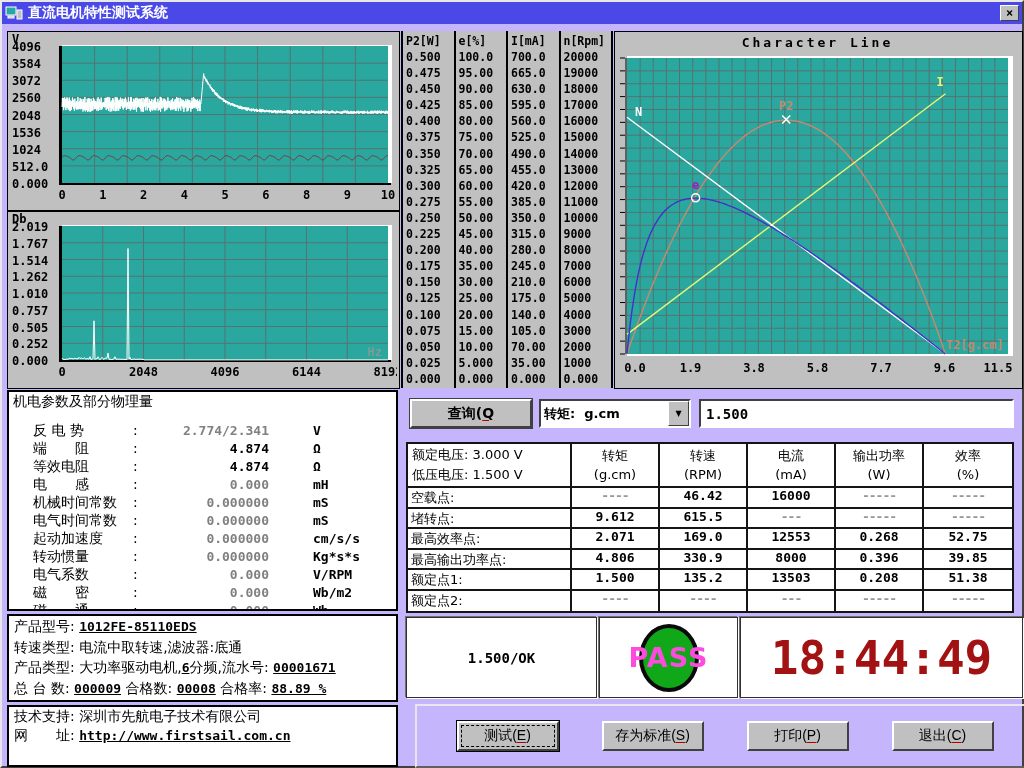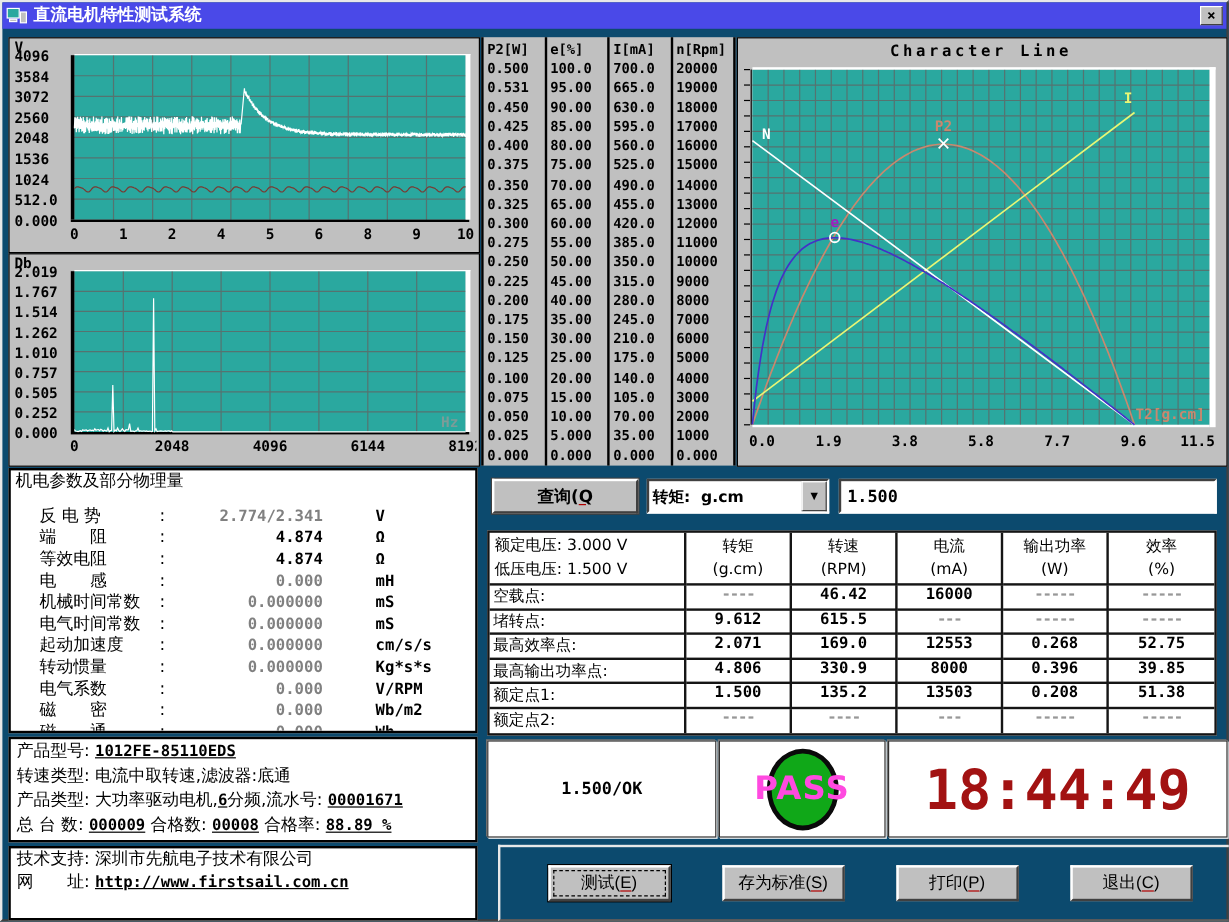--- a/index.html
+++ b/index.html
@@ -1,17 +1,17 @@
 <!DOCTYPE html>
 <html><head>
 <meta charset="utf-8">
 <style>
   html,body{margin:0;padding:0;background:#808080;}
   body{width:1024px;height:768px;overflow:hidden;font-family:"DejaVu Sans",sans-serif;}
-  #win{position:relative;width:1024px;height:768px;background:#0c4a6e;box-sizing:border-box;
+  #win{position:relative;width:1024px;height:768px;background:#c4b5fd;box-sizing:border-box;
        border:2px solid;border-color:#e8e8e8 #404040 #404040 #e8e8e8;}
   
   .titlebar{position:absolute;left:0;top:0;width:1020px;height:22px;background:#4a49e8;
             display:flex;align-items:center;padding:0 3px;box-sizing:border-box;}
   .t-text{color:#fff;font-weight:bold;font-size:14px;margin-left:5px;white-space:nowrap;}
   .t-close{position:absolute;right:3px;top:3px;width:19px;height:16px;background:#c0c0c0;
            border:1px solid;border-color:#fff #404040 #404040 #fff;display:flex;align-items:center;
            justify-content:center;font:bold 12px "DejaVu Sans Mono",monospace;padding:0;cursor:default;}
   
   .panel{position:absolute;background:#c0c0c0;border:1px solid #000;}
@@ -192,21 +192,21 @@
         <text x="298.5" y="164" text-anchor="middle">6144</text>
         <text x="380" y="164" text-anchor="middle">8192</text>
         <text x="374" y="144" text-anchor="end" fill="#7c9c98" style="fill:#7c9c98">Hz</text>
         <polyline points="54,146.1 55,147.2 56,147.4 57,147.6 58,147.3 59,146.9 60,147.6 61,146.1 62,146.7 63,146.5 64,146.3 65,147.1 66,146.5 67,146.2 68,146.8 69,146.5 70,147.0 71,145.3 72,146.5 73,146.1 74,146.0 75,146.9 76,145.7 77,146.4 78,147.3 79,146.4 80,146.8 81,147.1 82,144.7 83,147.7 84,146.9 85,146.8 86,108.8 87,147.6 88,146.3 89,147.0 90,144.7 91,146.8 92,147.6 93,146.7 94,145.3 95,146.8 96,147.5 97,146.1 98,146.3 99,146.1 100,141.0 101,147.4 102,147.2 103,147.3 104,147.7 105,147.1 106,147.0 107,144.7 108,147.4 109,147.0 110,147.2 111,147.3 112,147.0 113,147.5 114,147.1 115,147.4 116,147.4 117,147.2 118,147.7 119,147.5 120,36.5 121,147.1 122,145.3 123,147.7 124,147.4 125,147.2 126,147.0 127,147.2 128,147.5 129,147.2 130,147.1 131,147.5 132,147.0 133,147.1 134,147.6 135,147.0 136,147.9 137,147.9 138,147.9 139,147.9 140,147.9 141,147.9 142,147.9 143,147.9 144,147.9 145,147.9 146,147.9 147,147.9 148,147.9 149,147.9 150,147.9 151,147.9 152,147.9 153,147.9 154,147.9 155,147.9 156,147.9 157,147.9 158,147.9 159,147.9 160,147.9 161,147.9 162,147.9 163,147.9 164,147.9 165,147.9 166,147.9 167,147.9 168,147.9 169,147.9 170,147.9 171,147.9 172,147.9 173,147.9 174,147.9 175,147.9 176,147.9 177,147.9 178,147.9 179,147.9 180,147.9 181,147.9 182,147.9 183,147.9 184,147.9 185,147.9 186,147.9 187,147.9 188,147.9 189,147.9 190,147.9 191,147.9 192,147.9 193,147.9 194,147.9 195,147.9 196,147.9 197,147.9 198,147.9 199,147.9 200,147.9 201,147.9 202,147.9 203,147.9 204,147.9 205,147.9 206,147.9 207,147.9 208,147.9 209,147.9 210,147.9 211,147.9 212,147.9 213,147.9 214,147.9 215,147.9 216,147.9 217,147.9 218,147.9 219,147.9 220,147.9 221,147.9 222,147.9 223,147.9 224,147.9 225,147.9 226,147.9 227,147.9 228,147.9 229,147.9 230,147.9 231,147.9 232,147.9 233,147.9 234,147.9 235,147.9 236,147.9 237,147.9 238,147.9 239,147.9 240,147.9 241,147.9 242,147.9 243,147.9 244,147.9 245,147.9 246,147.9 247,147.9 248,147.9 249,147.9 250,147.9 251,147.9 252,147.9 253,147.9 254,147.9 255,147.9 256,147.9 257,147.9 258,147.9 259,147.9 260,147.9 261,147.9 262,147.9 263,147.9 264,147.9 265,147.9 266,147.9 267,147.9 268,147.9 269,147.9 270,147.9 271,147.9 272,147.9 273,147.9 274,147.9 275,147.9 276,147.9 277,147.9 278,147.9 279,147.9 280,147.9 281,147.9 282,147.9 283,147.9 284,147.9 285,147.9 286,147.9 287,147.9 288,147.9 289,147.9 290,147.9 291,147.9 292,147.9 293,147.9 294,147.9 295,147.9 296,147.9 297,147.9 298,147.9 299,147.9 300,147.9 301,147.9 302,147.9 303,147.9 304,147.9 305,147.9 306,147.9 307,147.9 308,147.9 309,147.9 310,147.9 311,147.9 312,147.9 313,147.9 314,147.9 315,147.9 316,147.9 317,147.9 318,147.9 319,147.9 320,147.9 321,147.9 322,147.9 323,147.9 324,147.9 325,147.9 326,147.9 327,147.9 328,147.9 329,147.9 330,147.9 331,147.9 332,147.9 333,147.9 334,147.9 335,147.9 336,147.9 337,147.9 338,147.9 339,147.9 340,147.9 341,147.9 342,147.9 343,147.9 344,147.9 345,147.9 346,147.9 347,147.9 348,147.9 349,147.9 350,147.9 351,147.9 352,147.9 353,147.9 354,147.9 355,147.9 356,147.9 357,147.9 358,147.9 359,147.9 360,147.9 361,147.9 362,147.9 363,147.9 364,147.9 365,147.9 366,147.9 367,147.9 368,147.9 369,147.9 370,147.9 371,147.9 372,147.9 373,147.9 374,147.9 375,147.9 376,147.9 377,147.9 378,147.9 379,147.9 380,147.9" fill="none" stroke="#ffffff" stroke-width="1"></polyline>
       </svg>
     </div>
   <div id="cols">
       <div class="col">
         <div class="col-h">P2[W]</div>
         <div class="col-v">0.500</div>
-        <div class="col-v">0.531</div>
+        <div class="col-v">0.475</div>
         <div class="col-v">0.450</div>
         <div class="col-v">0.425</div>
         <div class="col-v">0.400</div>
         <div class="col-v">0.375</div>
         <div class="col-v">0.350</div>
         <div class="col-v">0.325</div>
         <div class="col-v">0.300</div>
         <div class="col-v">0.275</div>
         <div class="col-v">0.250</div>
         <div class="col-v">0.225</div>

